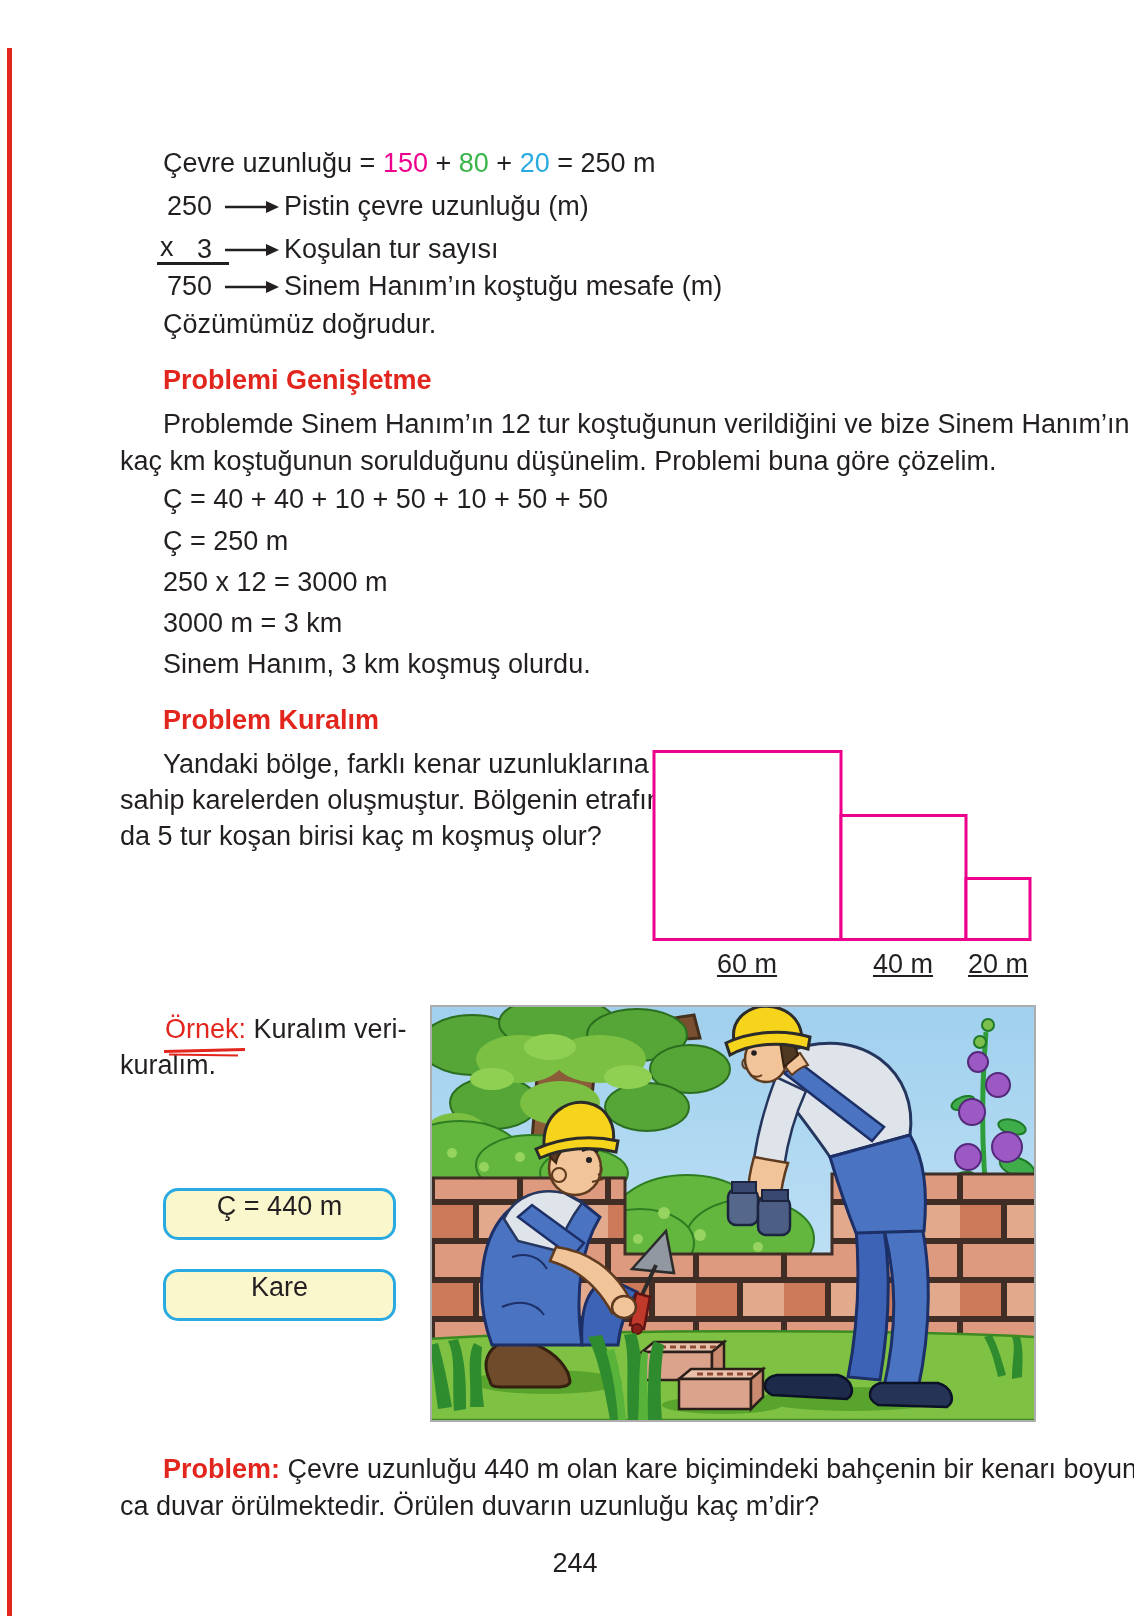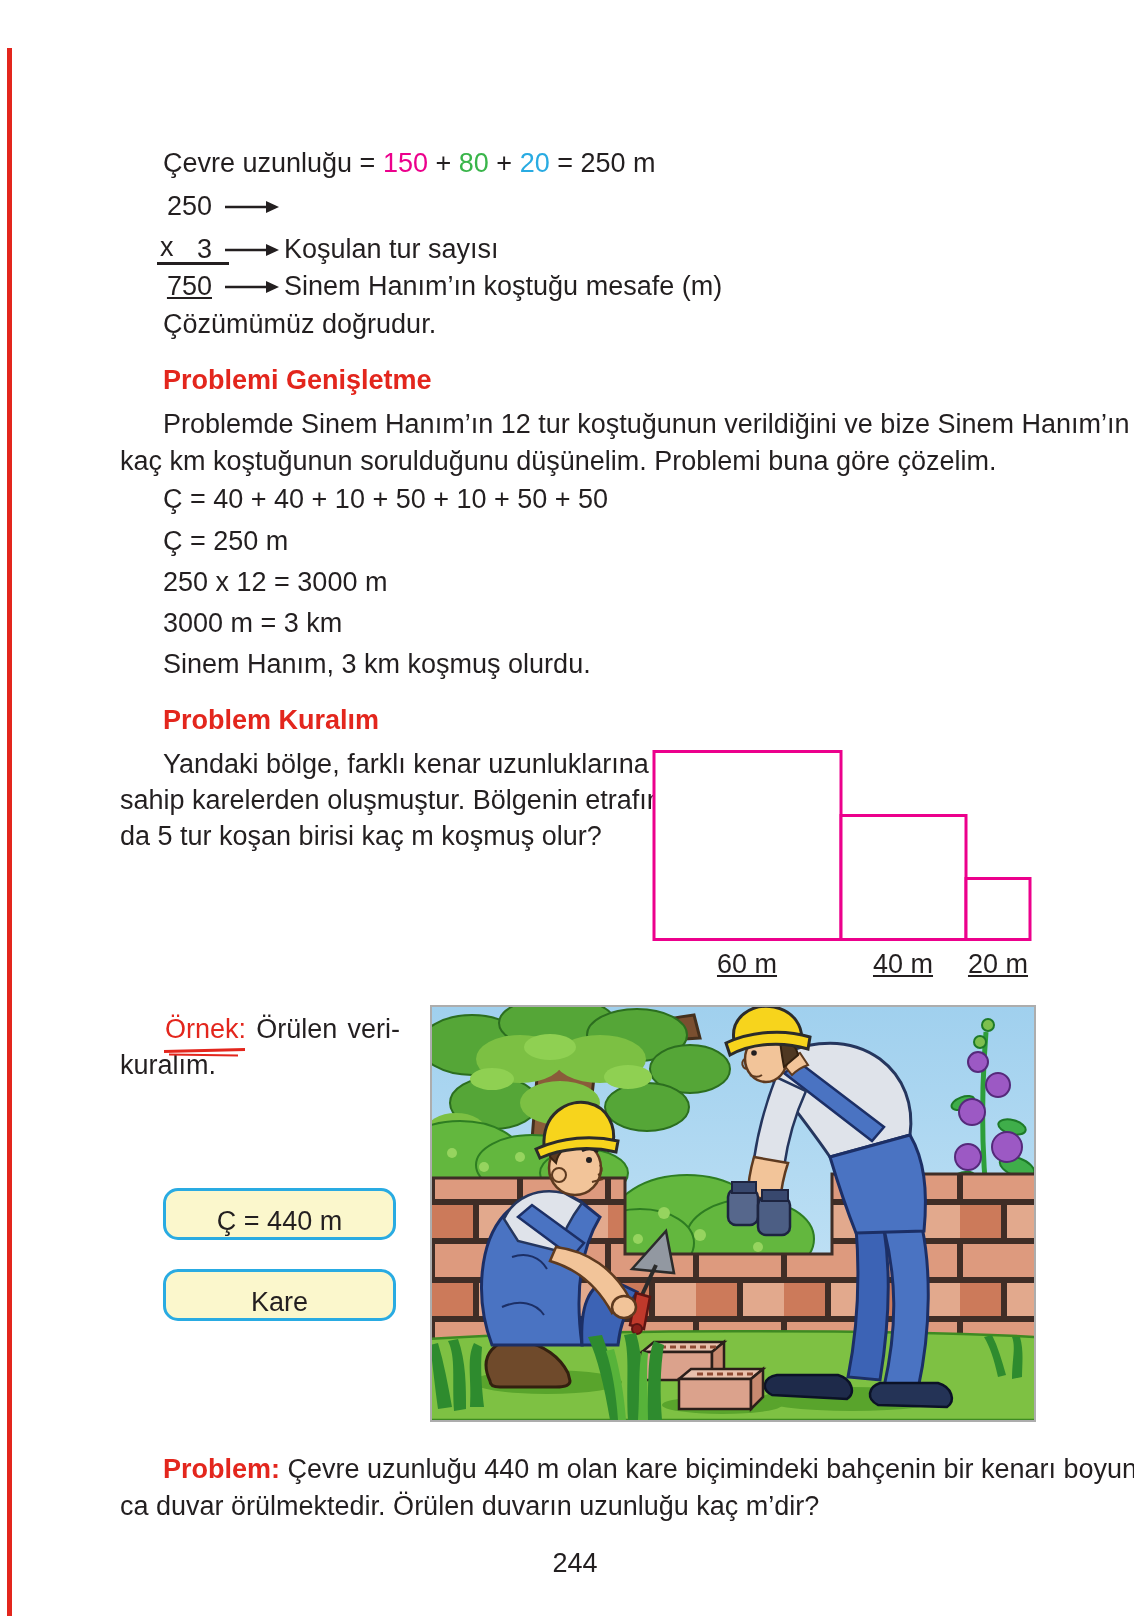--- a/index.html
+++ b/index.html
@@ -16,21 +16,21 @@
   .heading { color:#E3261D; font-weight:bold; }
   .para { line-height:37px; }
   .para-n { line-height:36px; }
   .mag { color:#EC008C; }
   .grn { color:#39B54A; }
   .blu { color:#29ABE2; }
   .figlabel { text-align:center;text-decoration:underline; }
   .infobox {
     position:absolute; left:163px; width:233px; height:52px;
     background:#FBF7CC; border:3px solid #29ABE2; border-radius:15px;
-    display:flex; align-items:flex-end; justify-content:center;
+    display:flex; align-items:flex-start; justify-content:center;
     box-sizing:border-box;
   }
   .ornek-label { color:#E3261D; font-weight:normal; position:relative; display:inline-block; }
   .ornek-label::after {
     content:""; position:absolute; left:-1px; right:1px; bottom:-5px; height:3px;
     background:#E3261D; transform:rotate(-1.5deg);
   }
   .ornek-label::before {
     content:""; position:absolute; left:4px; right:8px; bottom:-9px; height:2px;
     background:#E3261D; transform:rotate(1deg);
@@ -57,35 +57,36 @@
     <span class="grn">80</span>
     <span>+</span>
     <span class="blu">20</span>
     <span>= 250 m</span>
   </div>
 
   <span class="abs" style="left:160px; top:184px;">x</span>
   <div class="abs num" style="left:130px; top:143px; width:82px;">250</div>
   <div class="abs num" style="left:130px; top:186px; width:82px;">3</div>
   <div class="mult-rule"></div>
-  <div class="abs num" style="left:130px; top:223px; width:82px;text-decoration:underline;">750</div>
+  <div class="abs num" style="left:130px; top:223px; width:82px;">750</div>
 
   <svg class="abs" style="left:225px; top:152px;" width="54" height="14">
       <line x1="0" y1="7" x2="42" y2="7" stroke="#231F20" stroke-width="2.6"></line>
       <polygon points="41,1 54,7 41,13" fill="#231F20"></polygon>
     </svg>
   <svg class="abs" style="left:225px; top:195px;" width="54" height="14">
       <line x1="0" y1="7" x2="42" y2="7" stroke="#231F20" stroke-width="2.6"></line>
       <polygon points="41,1 54,7 41,13" fill="#231F20"></polygon>
     </svg>
   <svg class="abs" style="left:225px; top:232px;" width="54" height="14">
       <line x1="0" y1="7" x2="42" y2="7" stroke="#231F20" stroke-width="2.6"></line>
       <polygon points="41,1 54,7 41,13" fill="#231F20"></polygon>
     </svg>
 
+  <div class="abs" style="left:284px; top:143px;">Pistin çevre uzunluğu (m)</div>
   <div class="abs" style="left:284px; top:186px;">Koşulan tur sayısı</div>
   <div class="abs" style="left:163px; top:261px;">Çözümümüz doğrudur.</div>
 
   <div class="abs" style="left:284px; top:223px;">Sinem Hanım’ın koştuğu mesafe (m)</div>
 
   <div class="abs heading" style="left:163px; top:317px;">Problemi Genişletme</div>
   <div class="abs para" style="left:120px; top:358px; width:896px;">
     <div class="jl ind">Problemde Sinem Hanım’ın 12 tur koştuğunun verildiğini ve bize Sinem Hanım’ın</div>
     <div>kaç km koştuğunun sorulduğunu düşünelim. Problemi buna göre çözelim.</div>
   </div>
@@ -107,21 +108,21 @@
     <rect x="189" y="66.5" width="125" height="124" fill="#ffffff" stroke="#EC008C" stroke-width="3"></rect>
     <rect x="314" y="129.5" width="64" height="61" fill="#ffffff" stroke="#EC008C" stroke-width="3"></rect>
   </svg>
   <div class="abs figlabel" style="left:652px; top:901px; width:190px;">60 m</div>
   <div class="abs figlabel" style="left:840px; top:901px; width:126px;">40 m</div>
   <div class="abs figlabel" style="left:964px; top:901px; width:68px;">20 m</div>
 
   <div class="abs para-n" style="left:120px; top:963px; width:280px;">
     <div class="jl" style="padding-left:45px;">
       <span class="ornek-label">Örnek:</span>
-      <span>Örülen veri-</span>
+      <span>Kuralım veri-</span>
     </div>
     <div>kuralım.</div>
   </div>
 
   <div class="infobox" style="top:1140px;">
     <span>Ç = 440 m</span>
   </div>
   <div class="infobox" style="top:1221px;">
     <span>Kare</span>
   </div>

